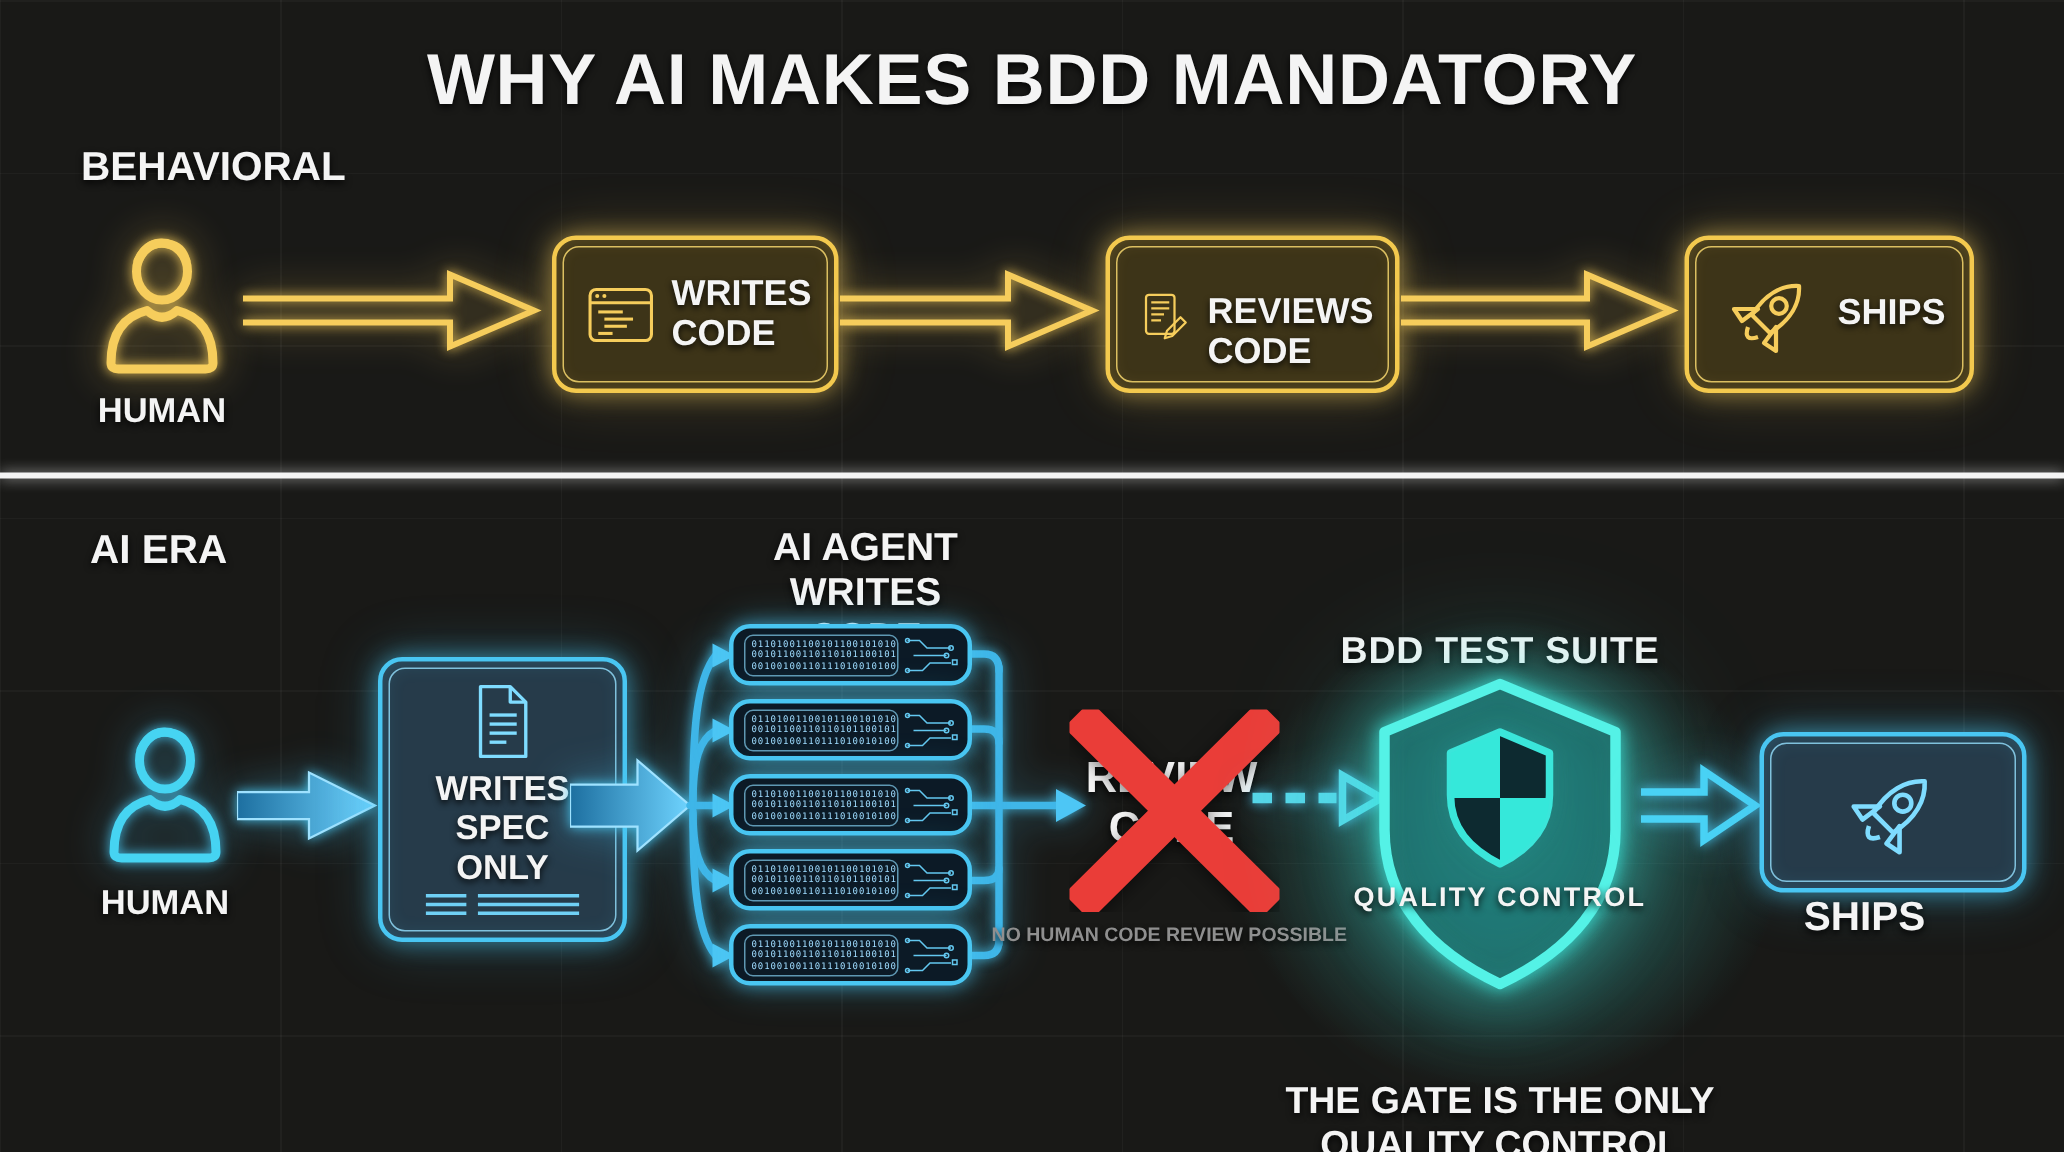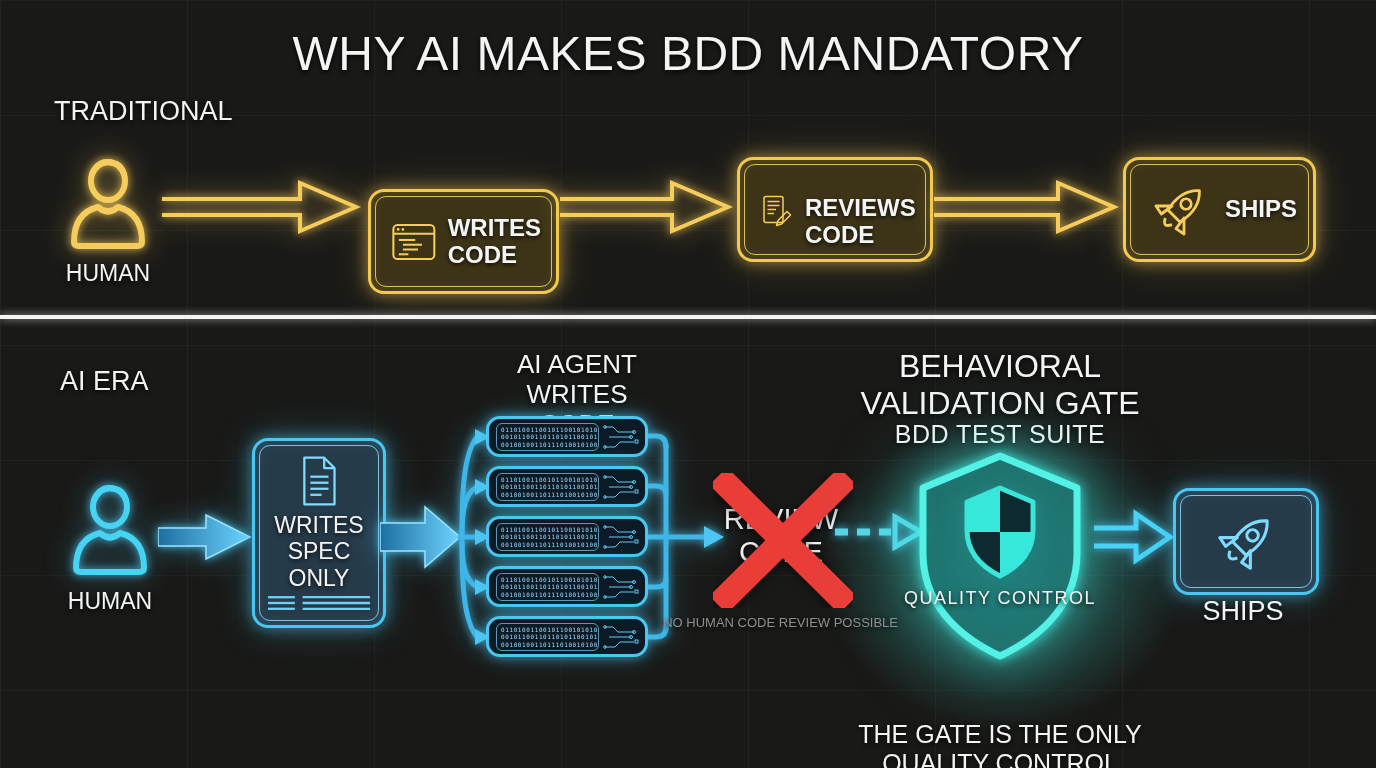--- a/index.html
+++ b/index.html
@@ -6,21 +6,21 @@
   .stage{
     position:relative;width:1376px;height:768px;overflow:hidden;
     background-color:#191917;
     background-image:
       repeating-linear-gradient(to right, rgba(255,255,255,0.035) 0 1px, transparent 1px 187px),
       repeating-linear-gradient(to bottom, rgba(255,255,255,0.03) 0 1px, transparent 1px 115px);
     font-family:"Liberation Sans", sans-serif;
     color:#f4f4f4;
   }
   .abs{position:absolute;}
-  .txt{font-weight:400;line-height:1.15;text-shadow:0 2px 5px rgba(0,0,0,.85);}
+  .txt{font-weight:700;line-height:1.15;text-shadow:0 2px 5px rgba(0,0,0,.85);}
   .center{text-align:center;}
 
   
   .gold-glow{filter:drop-shadow(0 0 4px rgba(246,205,92,.9)) drop-shadow(0 0 14px rgba(246,205,92,.45));}
   .cyan-glow{filter:drop-shadow(0 0 4px rgba(73,198,242,.9)) drop-shadow(0 0 14px rgba(73,198,242,.4));}
   .teal-glow{filter:drop-shadow(0 0 6px rgba(62,232,220,.95)) drop-shadow(0 0 22px rgba(62,232,220,.55)) drop-shadow(0 0 45px rgba(62,232,220,.35));}
 
   
   .main-title{left:0;top:26px;width:1376px;font-size:48px;letter-spacing:.5px;}
   .section-label{font-size:27px;}
@@ -33,20 +33,21 @@
   .gold-box .inner{
     position:absolute;inset:4px;border:1.5px solid rgba(246,215,110,.85);border-radius:11px;
     display:flex;align-items:center;padding:0 10px 0 16px;gap:12px;box-sizing:border-box;
   }
   .gold-box .lbl{font-size:24px;font-weight:800;line-height:1.1;text-shadow:0 2px 4px rgba(0,0,0,.8);}
 
   
   .cyan-box{
     border:3px solid #49c6f2;border-radius:16px;background:#263b4a;
     box-shadow:0 0 16px rgba(73,198,242,.6), 0 0 40px rgba(73,198,242,.25), inset 0 0 14px rgba(73,198,242,.2);
+    padding-left:32px;
   }
   .cyan-box .inner{
     position:absolute;inset:4px;border:1.5px solid rgba(150,225,255,.8);border-radius:11px;box-sizing:border-box;
   }
 
   
   .ai-box{
     position:absolute;left:486px;width:162px;height:41px;border:3px solid #49c6f2;border-radius:14px;
     background:#0c1a26;box-sizing:border-box;
     box-shadow:0 0 12px rgba(73,198,242,.65), 0 0 26px rgba(73,198,242,.3);
@@ -70,36 +71,36 @@
 
 <div class="stage">
 
   <div class="abs ambient" style="left:770px;top:370px;width:470px;height:400px;
               background:radial-gradient(closest-side, rgba(62,232,220,.30), rgba(62,232,220,.12) 55%, transparent 78%);"></div>
   <div class="abs ambient" style="left:905px;top:430px;width:200px;height:260px;
               background:radial-gradient(closest-side, rgba(62,232,220,.35), transparent 80%);"></div>
 
   <div class="abs txt center main-title">WHY AI MAKES BDD MANDATORY</div>
 
-  <div class="abs txt section-label" style="left:54px;top:96px;">TRADITIONAL</div>
+  <div class="abs txt section-label" style="left:54px;top:96px;">BEHAVIORAL</div>
 
   <svg class="abs gold-glow" style="left:58px;top:150px;" width="100" height="104" viewBox="0 0 100 104">
     <g fill="none" stroke="#f6cd5c" stroke-width="6" stroke-linecap="round" stroke-linejoin="round">
       <ellipse cx="50" cy="31" rx="17" ry="19"></ellipse>
       <path d="M34,24 Q41,9 55,13 Q63,14 66,24"></path>
       <path d="M16,92 Q16,63 40,57 Q50,66 60,57 Q84,63 84,92 Q84,96 79,96 H21 Q16,96 16,92 Z"></path>
     </g>
   </svg>
   <div class="abs txt center" style="left:48px;top:260px;width:120px;font-size:23px;">HUMAN</div>
 
   <svg class="abs gold-glow" style="left:158px;top:177px;" width="205" height="60" viewBox="0 0 205 60">
     <path d="M4,22 H142 V6 L198,30 L142,54 V38 H4" fill="none" stroke="#f6cd5c" stroke-width="4"></path>
   </svg>
 
-  <div class="abs gold-box" style="left:368px;top:157px;width:185px;height:99px;margin-top:32px;">
+  <div class="abs gold-box" style="left:368px;top:157px;width:185px;height:99px;">
     <div class="inner">
       <svg width="60" height="52" viewBox="0 0 64 54">
         <g fill="none" stroke="#f6cd5c" stroke-width="3">
           <rect x="2" y="2" width="60" height="50" rx="6"></rect>
           <line x1="2" y1="15" x2="62" y2="15"></line>
           <line x1="10" y1="24" x2="34" y2="24"></line>
           <line x1="16" y1="31" x2="44" y2="31"></line>
           <line x1="16" y1="38" x2="38" y2="38"></line>
           <line x1="10" y1="45" x2="24" y2="45"></line>
         </g>
@@ -144,21 +145,21 @@
           <path d="M44,38 L56,50 L46,52 Z"></path>
           <path d="M30,52 Q35,62 40,52"></path>
         </g>
       </svg>
       <div class="lbl">SHIPS</div>
     </div>
   </div>
 
   <div class="abs divider"></div>
 
-  <div class="abs txt section-label" style="left:60px;top:366px;">AI ERA</div>
+  <div class="abs txt section-label" style="left:60px;top:351px;">AI ERA</div>
 
   <svg class="abs cyan-glow" style="left:60px;top:476px;" width="100" height="104" viewBox="0 0 100 104">
     <g fill="none" stroke="#46d4f2" stroke-width="6" stroke-linecap="round" stroke-linejoin="round">
       <ellipse cx="50" cy="31" rx="17" ry="19"></ellipse>
       <path d="M34,24 Q41,9 55,13 Q63,14 66,24"></path>
       <path d="M16,92 Q16,63 40,57 Q50,66 60,57 Q84,63 84,92 Q84,96 79,96 H21 Q16,96 16,92 Z"></path>
     </g>
   </svg>
   <div class="abs txt center" style="left:50px;top:588px;width:120px;font-size:23px;">HUMAN</div>
 
@@ -338,21 +339,20 @@
       <line x1="126" y1="12" x2="14" y2="123"></line>
     </g>
   </svg>
   <div class="abs txt center note-gray" style="left:658px;top:616px;width:240px;font-size:13px;text-align:right;">NO HUMAN CODE REVIEW POSSIBLE</div>
 
   <svg class="abs cyan-glow" style="left:833px;top:502px;" width="92" height="60" viewBox="0 0 92 60">
     <line x1="2" y1="30" x2="58" y2="30" stroke="#55d6e8" stroke-width="7" stroke-dasharray="13 9"></line>
     <path d="M62,15 L88,30 L62,45 Z" fill="none" stroke="#55d6e8" stroke-width="5" stroke-linejoin="miter"></path>
   </svg>
 
-  <div class="abs txt center" style="left:830px;top:348px;width:340px;font-size:32px;">BEHAVIORAL VALIDATION GATE</div>
   <div class="abs txt center" style="left:830px;top:420px;width:340px;font-size:25px;letter-spacing:.5px;">BDD TEST SUITE</div>
 
   <svg class="abs teal-glow" style="left:905px;top:448px;" width="190" height="215" viewBox="0 0 190 215">
     <defs>
       <clipPath id="innerShieldClip">
         <path d="M95,40 L128,54 V82 C128,104 115,118 95,128 C75,118 62,104 62,82 V54 Z"></path>
       </clipPath>
     </defs>
     <path d="M95,8 L172,40 V105 C172,152 142,186 95,208 C48,186 18,152 18,105 V40 Z" fill="rgba(14,52,54,.55)" stroke="#54f2e6" stroke-width="7" stroke-linejoin="round"></path>
     <path d="M95,40 L128,54 V82 C128,104 115,118 95,128 C75,118 62,104 62,82 V54 Z" fill="#0d2a30" stroke="#3ae6da" stroke-width="5" stroke-linejoin="round"></path>

